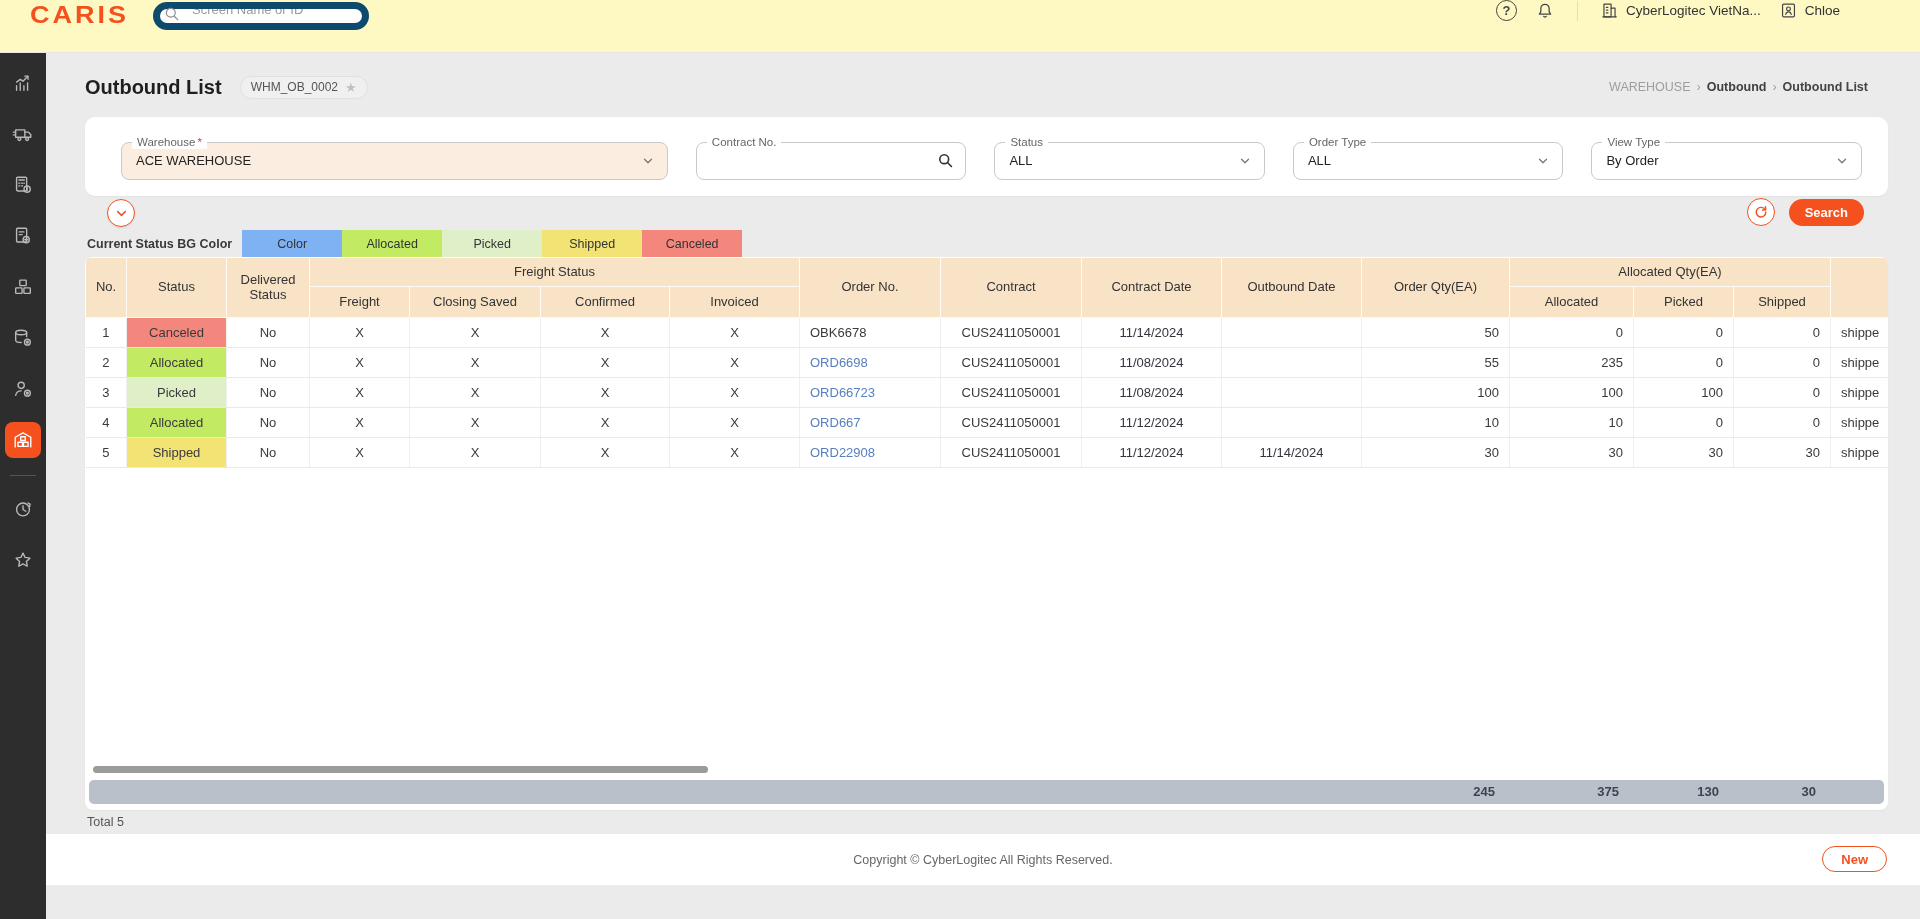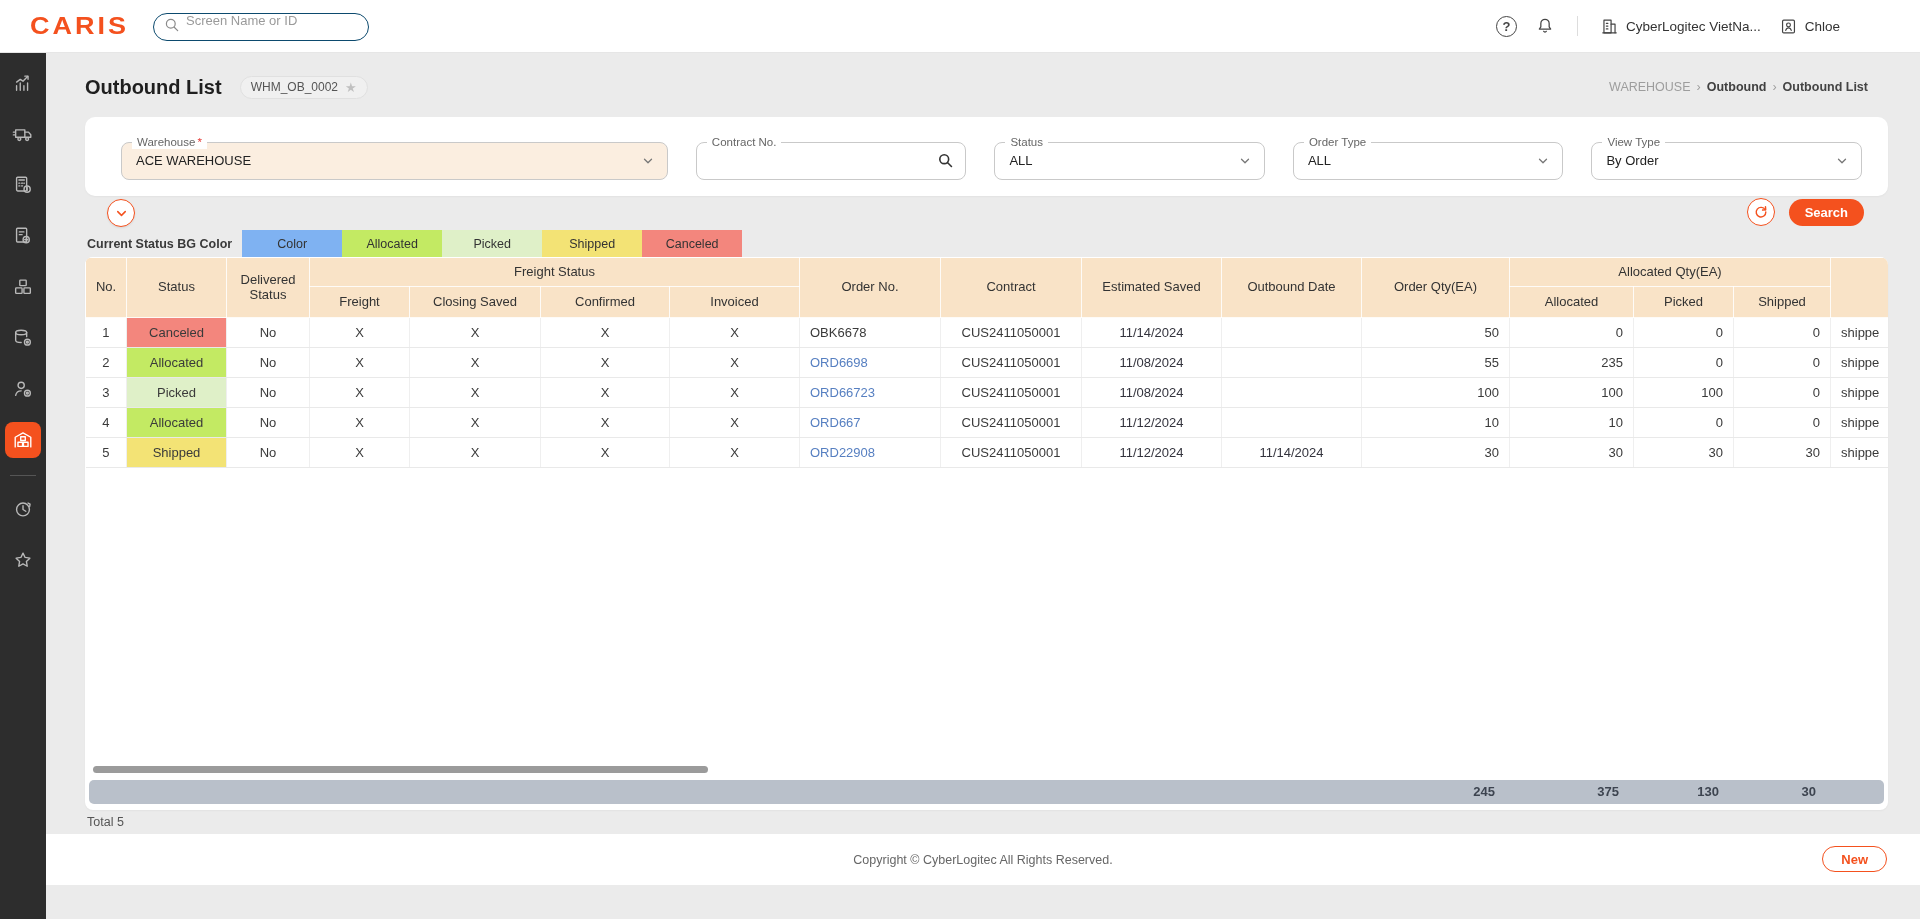--- a/index.html
+++ b/index.html
@@ -3,24 +3,24 @@
 <meta charset="utf-8">
 <style>
   *{box-sizing:border-box;margin:0;padding:0}
   html,body{width:1920px;height:919px;overflow:hidden}
   body{font-family:"Liberation Sans","DejaVu Sans",sans-serif;background:#ebebeb;color:#333;position:relative}
   svg{display:block}
   .icn{fill:none;stroke:#b9b9b9;stroke-width:1.5;stroke-linecap:round;stroke-linejoin:round}
   .icn-dark{fill:none;stroke:#444;stroke-width:1.5;stroke-linecap:round;stroke-linejoin:round}
 
   
-  .topbar{position:absolute;top:0;left:0;width:1920px;height:53px;background:#ffffff;border-bottom:1px solid #e6e6e6;display:flex;align-items:center;padding-left:30px;z-index:30}
+  .topbar{position:absolute;top:0;left:0;width:1920px;height:53px;background:#fef9c3;border-bottom:1px solid #e6e6e6;display:flex;align-items:flex-start;padding-left:30px;z-index:30}
   .logo{font-size:27px;font-weight:800;letter-spacing:3px;color:#f4511e;font-stretch:condensed;transform:scaleY(.92);user-select:none}
   .top-search{position:relative;margin-left:24px}
-  .top-search input{width:216px;height:28px;border:1px solid #0c4a6e;border-radius:14px;padding:0 12px 12px 32px;font-size:13px;color:#444;outline:none;background:#fff;font-family:inherit}
+  .top-search input{width:216px;height:28px;border:7px solid #0c4a6e;border-radius:14px;padding:0 12px 12px 32px;font-size:13px;color:#444;outline:none;background:#fff;font-family:inherit}
   .top-search input::placeholder{color:#9a9a9a}
   .top-search .mag{position:absolute;left:11px;top:6px}
   .top-right{margin-left:auto;display:flex;align-items:center;gap:18px;padding-right:80px}
   .help-circ{width:21px;height:21px;border:1.6px solid #444;border-radius:50%;display:flex;align-items:center;justify-content:center;font-size:13px;font-weight:700;color:#444;cursor:pointer}
   .tb-divider{width:1px;height:20px;background:#ddd;margin:0 4px}
   .tb-entity{display:flex;align-items:center;gap:7px;font-size:13.5px;color:#333;cursor:pointer}
 
   
   .sidebar{position:absolute;top:53px;left:0;width:46px;height:866px;background:#2d2d2d;display:flex;flex-direction:column;align-items:center;padding-top:12px;z-index:20}
   .side-item{width:36px;height:36px;margin-bottom:15px;display:flex;align-items:center;justify-content:center;border-radius:8px;cursor:pointer}
@@ -389,21 +389,21 @@
             <col style="width:58px">
         </colgroup>
         <thead>
           <tr>
             <th rowspan="2">No.</th>
             <th rowspan="2">Status</th>
             <th rowspan="2" style="white-space:normal">Delivered Status</th>
             <th colspan="4">Freight Status</th>
             <th rowspan="2">Order No.</th>
             <th rowspan="2">Contract</th>
-            <th rowspan="2" style="white-space:normal">Estimated Saved</th>
+            <th rowspan="2" style="white-space:normal">Contract Date</th>
             <th rowspan="2" style="white-space:normal">Outbound Date</th>
             <th rowspan="2">Order Qty(EA)</th>
             <th colspan="3">Allocated Qty(EA)</th>
             <th rowspan="2"></th>
           </tr>
           <tr>
             <th>Freight</th>
             <th>Closing Saved</th>
             <th>Confirmed</th>
             <th>Invoiced</th>

